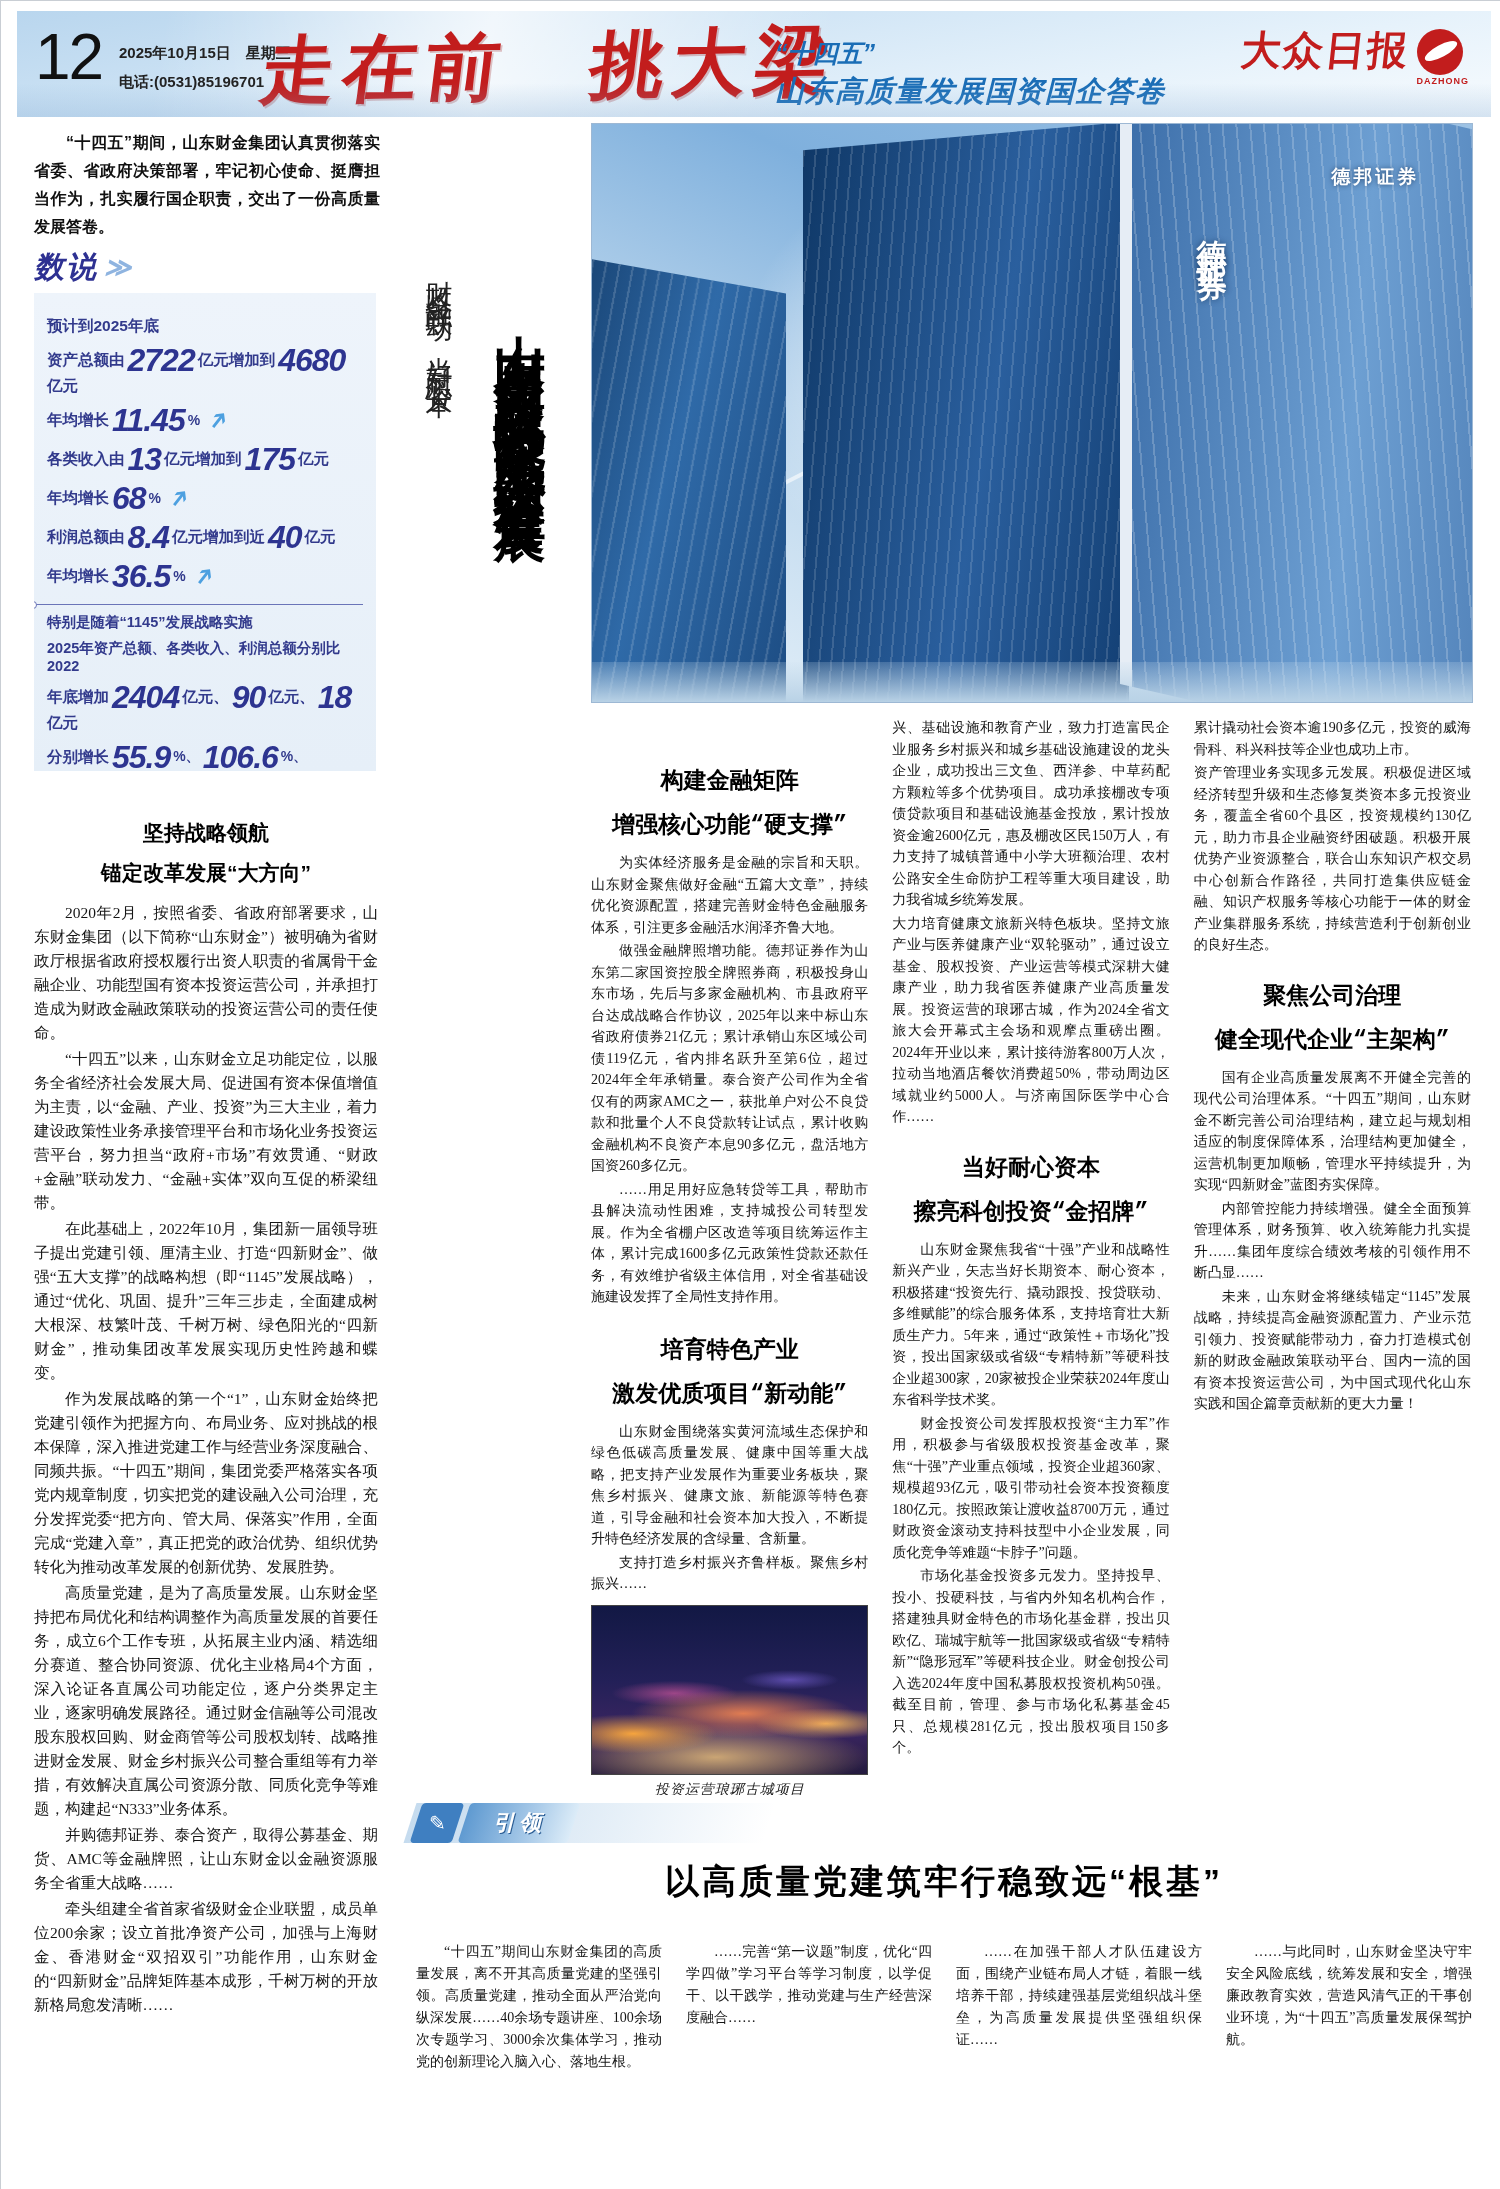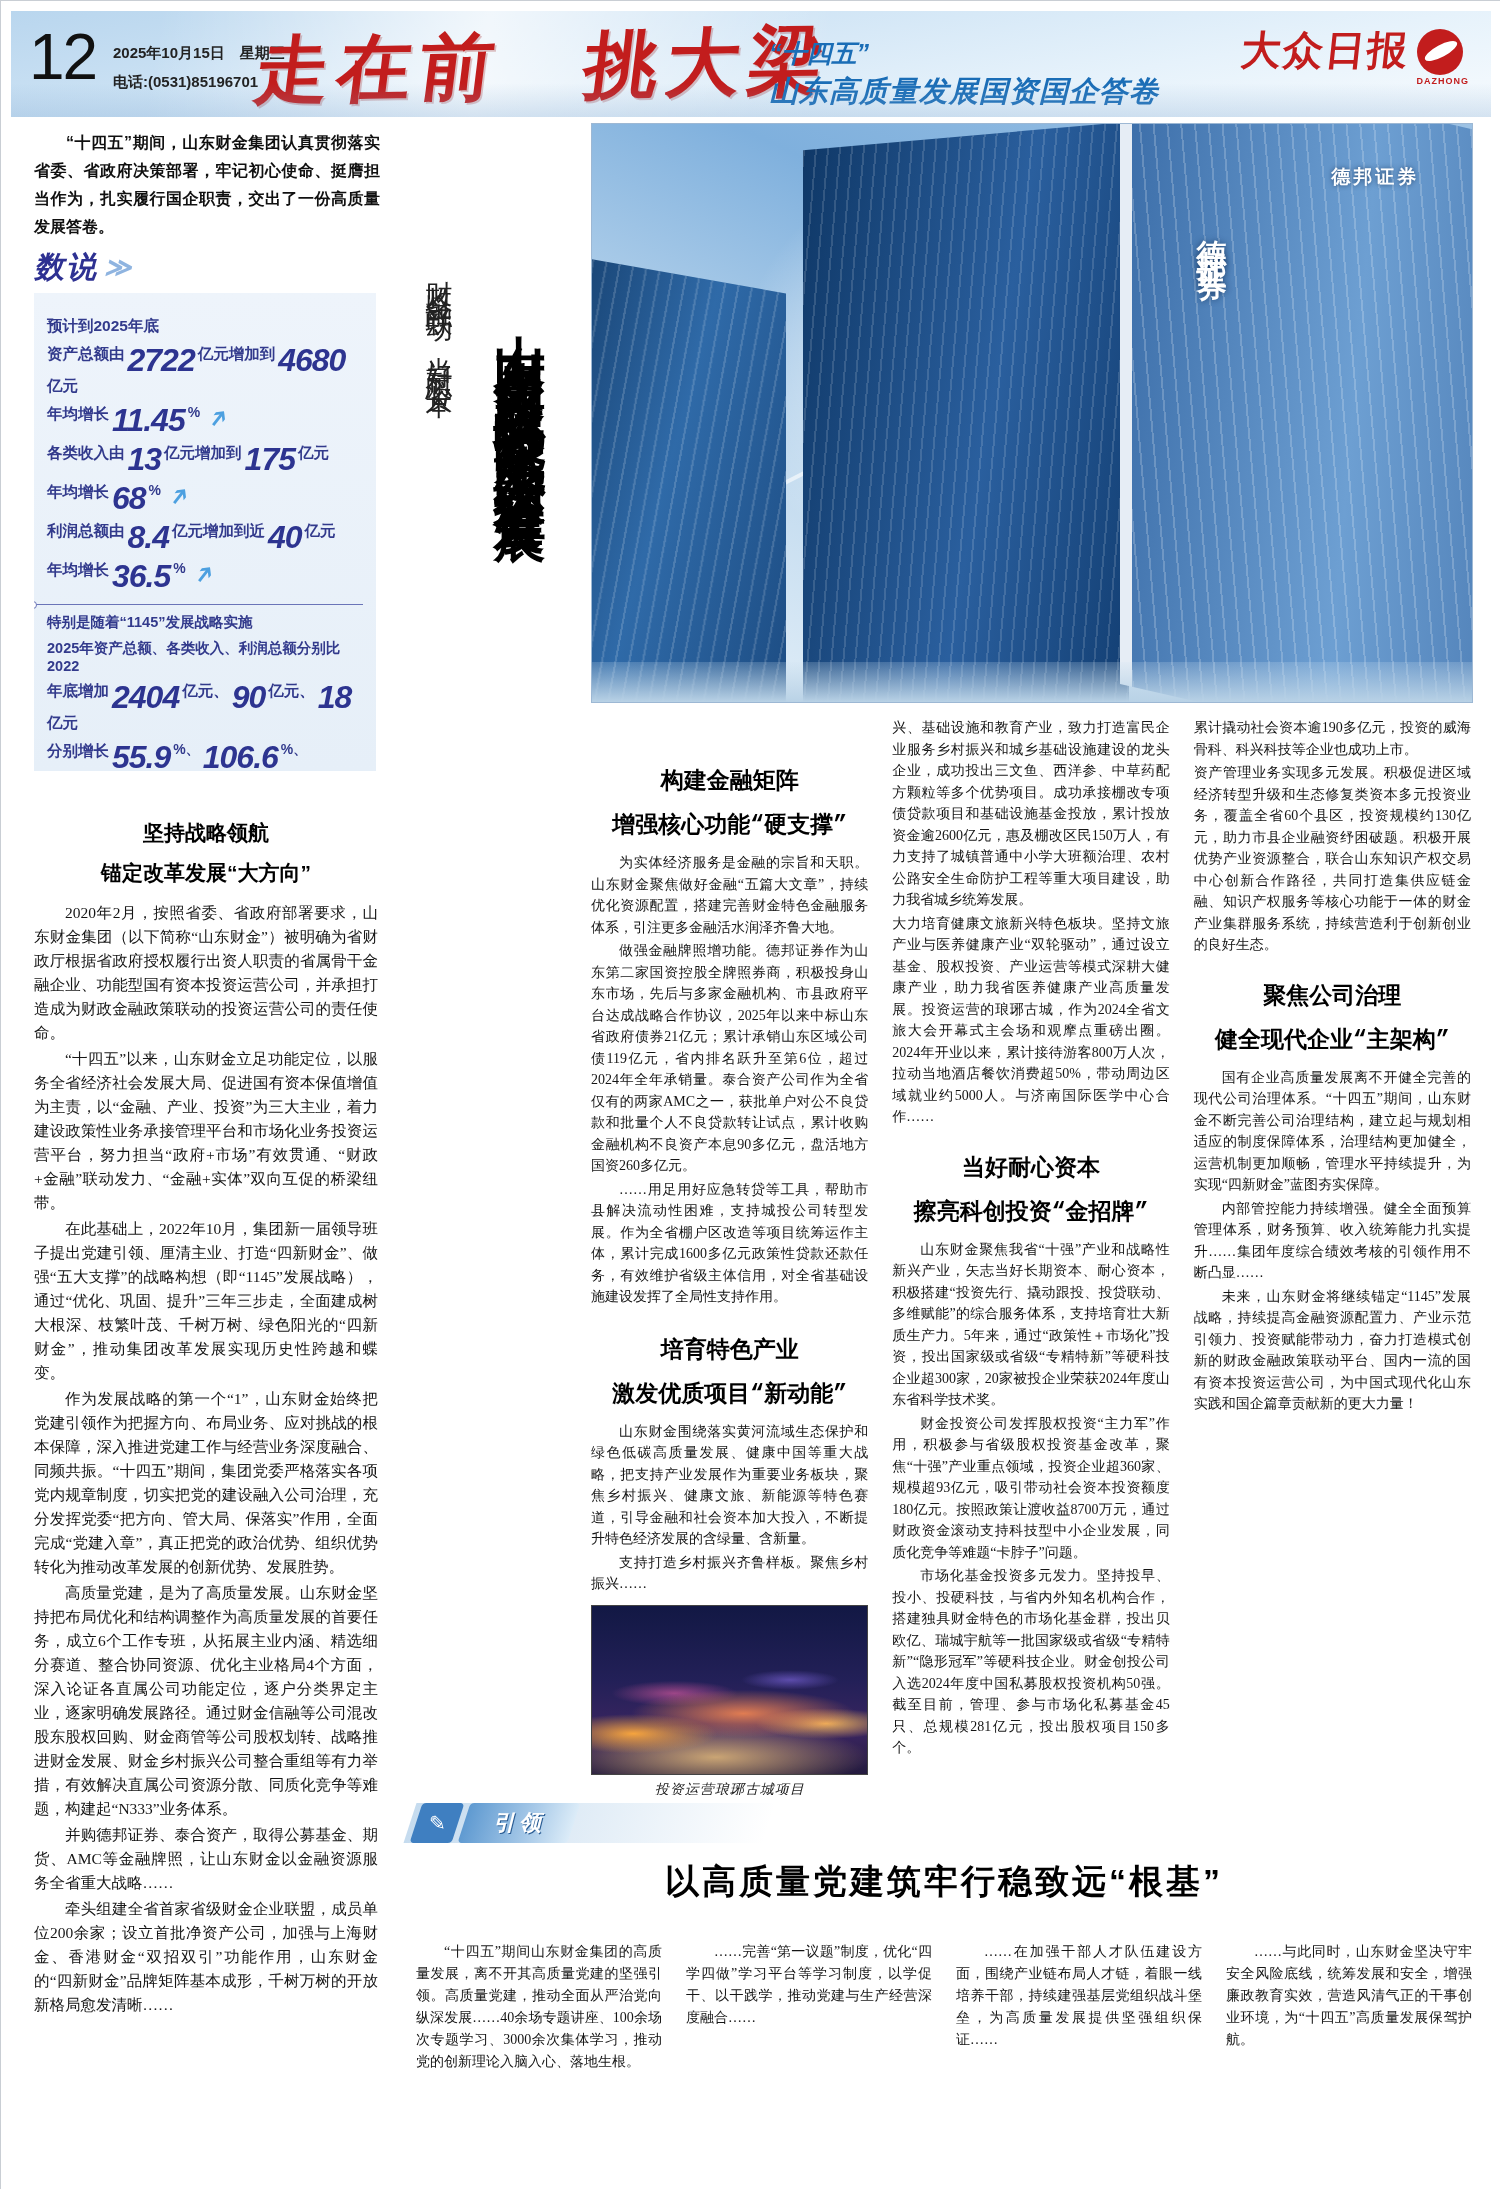--- a/index.html
+++ b/index.html
@@ -1,20 +1,20 @@
 <!DOCTYPE html>
 <html><head>
 <meta charset="utf-8">
 <style>
   html,body{margin:0;padding:0;background:#9aa0a6;}
   .page{position:relative;width:1500px;height:2189px;background:#fff;margin:0 auto;
         border:1px solid #c9ced4;overflow:hidden;
         font-family:"Liberation Serif","DejaVu Serif",serif;color:#1a1a1a;}
   
-  .header{position:absolute;left:10px;top:10px;right:10px;height:106px;overflow:hidden;
+  .header{position:absolute;left:16px;top:10px;right:10px;height:106px;overflow:hidden;
     background:
       linear-gradient(100deg,rgba(255,255,255,0) 10%,rgba(255,255,255,.75) 32%,rgba(255,255,255,0) 55%),
       linear-gradient(170deg,#b9d6ee 0%,#cfe4f5 35%,#e6f2fb 70%,#f7fbfe 100%);}
   .header::after{content:"";position:absolute;left:0;right:0;bottom:0;height:34px;
       background:linear-gradient(0deg,rgba(130,170,210,.30),rgba(130,170,210,0));}
   .pageno{position:absolute;left:18px;top:14px;font-family:"Liberation Sans","DejaVu Sans",sans-serif;
       font-size:64px;font-weight:400;letter-spacing:-2px;color:#111;line-height:1;}
   .dateblock{position:absolute;left:102px;top:28px;font-family:"Liberation Sans","DejaVu Sans",sans-serif;
       font-size:15px;font-weight:700;color:#222;line-height:1.9;}
   .callig{position:absolute;left:245px;top:6px;font-size:74px;font-weight:900;color:#c21d1d;
@@ -36,21 +36,21 @@
   
   .intro{position:absolute;left:33px;top:128px;width:346px;
       font-family:"Liberation Sans","DejaVu Sans",sans-serif;
       font-size:16px;font-weight:700;line-height:1.75;text-indent:2em;color:#101010;text-align:justify;}
   .shuoshuo{position:absolute;left:33px;top:246px;display:flex;align-items:center;gap:6px;}
   .shuoshuo .ss-t{font-family:"Liberation Sans","DejaVu Sans",sans-serif;font-size:30px;font-weight:900;
       font-style:italic;color:#2e3192;letter-spacing:2px;text-align:right;}
   .shuoshuo .ss-a{font-size:26px;font-weight:900;color:#8fb4e0;font-style:italic;}
   .statsbox{position:absolute;left:33px;top:292px;width:342px;height:478px;box-sizing:border-box;
       padding:16px 13px 10px;background:linear-gradient(180deg,#eef4fb,#e6eff8);overflow:hidden;}
-  .sline{display:flex;flex-wrap:wrap;align-items:flex-start;margin:7px 0;color:#323a8c;
+  .sline{display:flex;flex-wrap:wrap;align-items:center;margin:7px 0;color:#323a8c;
       font-family:"Liberation Sans","DejaVu Sans",sans-serif;font-weight:700;}
   .sline.lead{font-size:16px;margin-bottom:2px;}
   .st{font-size:15.5px;}
   .snum{font-size:32px;font-weight:800;font-style:italic;letter-spacing:-1px;padding:0 3px;color:#2d3490;line-height:1;}
   .spct{font-size:14px;font-weight:800;}
   .sarrow{display:inline-block;transform:rotate(-52deg);color:#4da0e0;font-size:24px;margin-left:8px;font-weight:900;}
   .sline.plain .st{font-size:14.5px;}
   .sdiv{border-top:1.5px solid #6a74b8;margin:12px 0 8px -16px;position:relative;}
   .sdiv::before{content:"";position:absolute;left:-2px;top:-4px;width:6px;height:6px;border:1.5px solid #6a74b8;
       border-radius:50%;background:#fff;}

